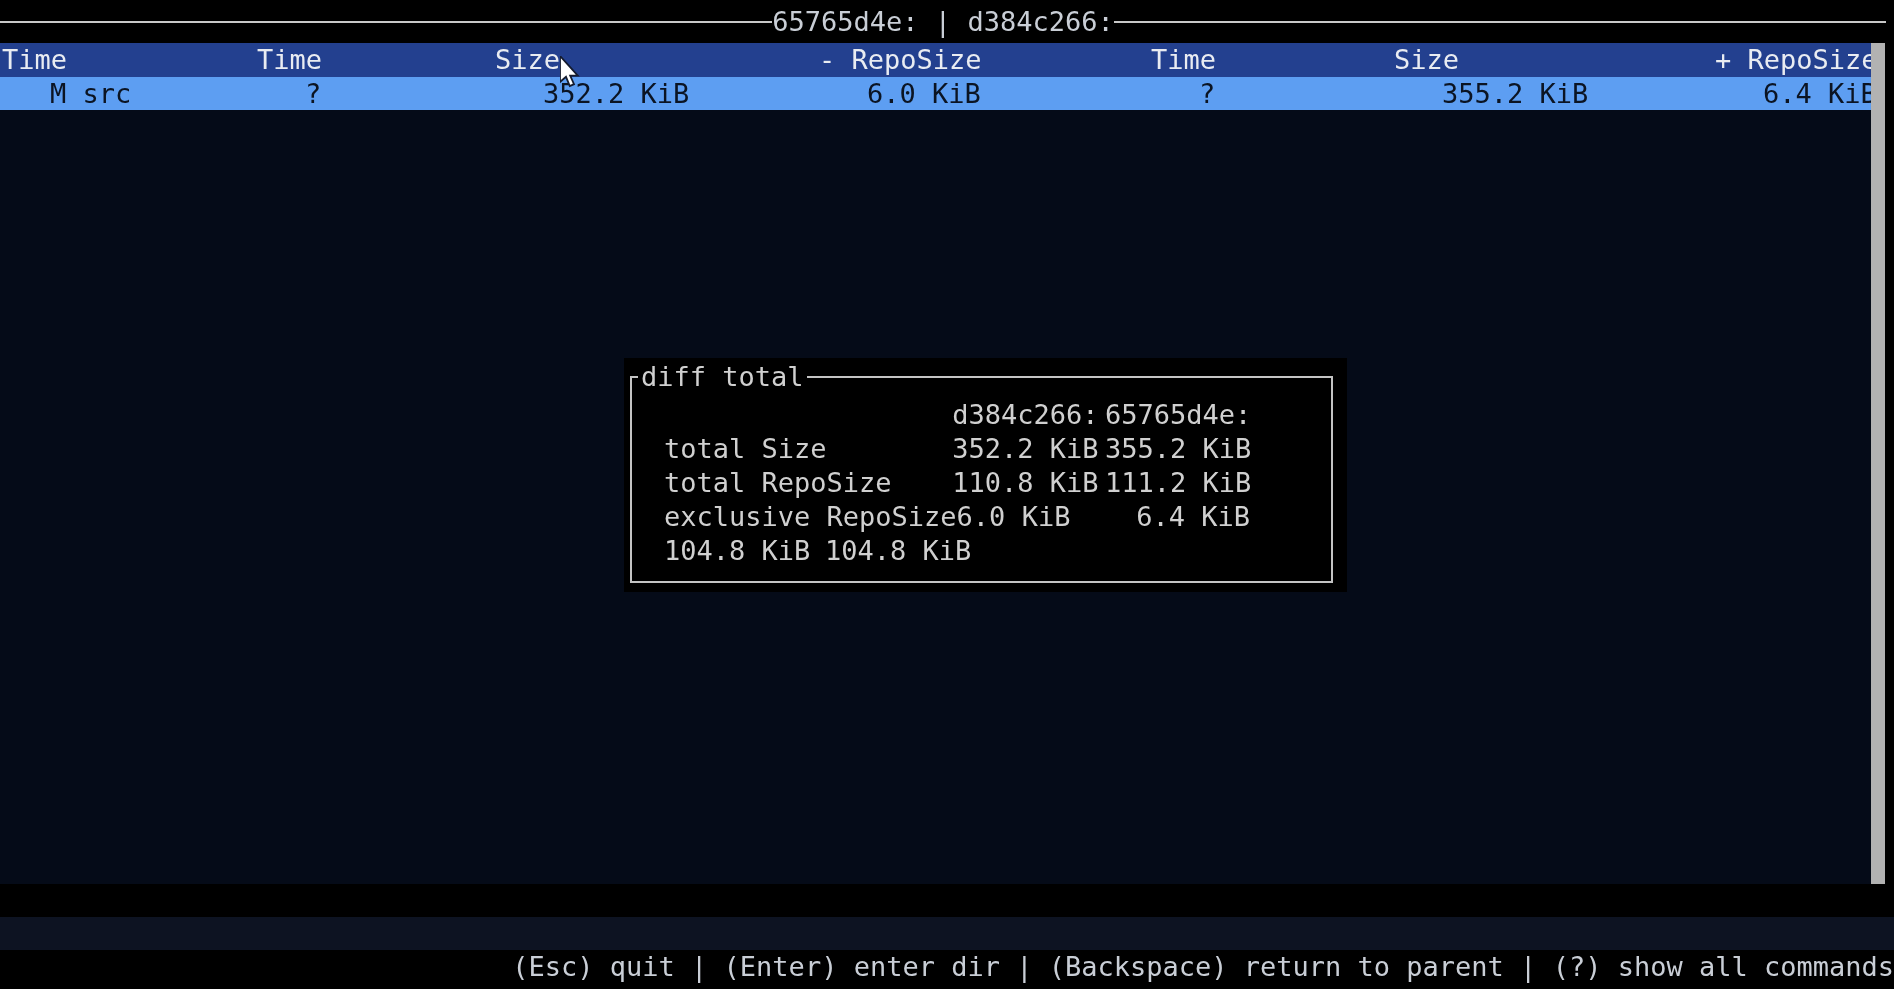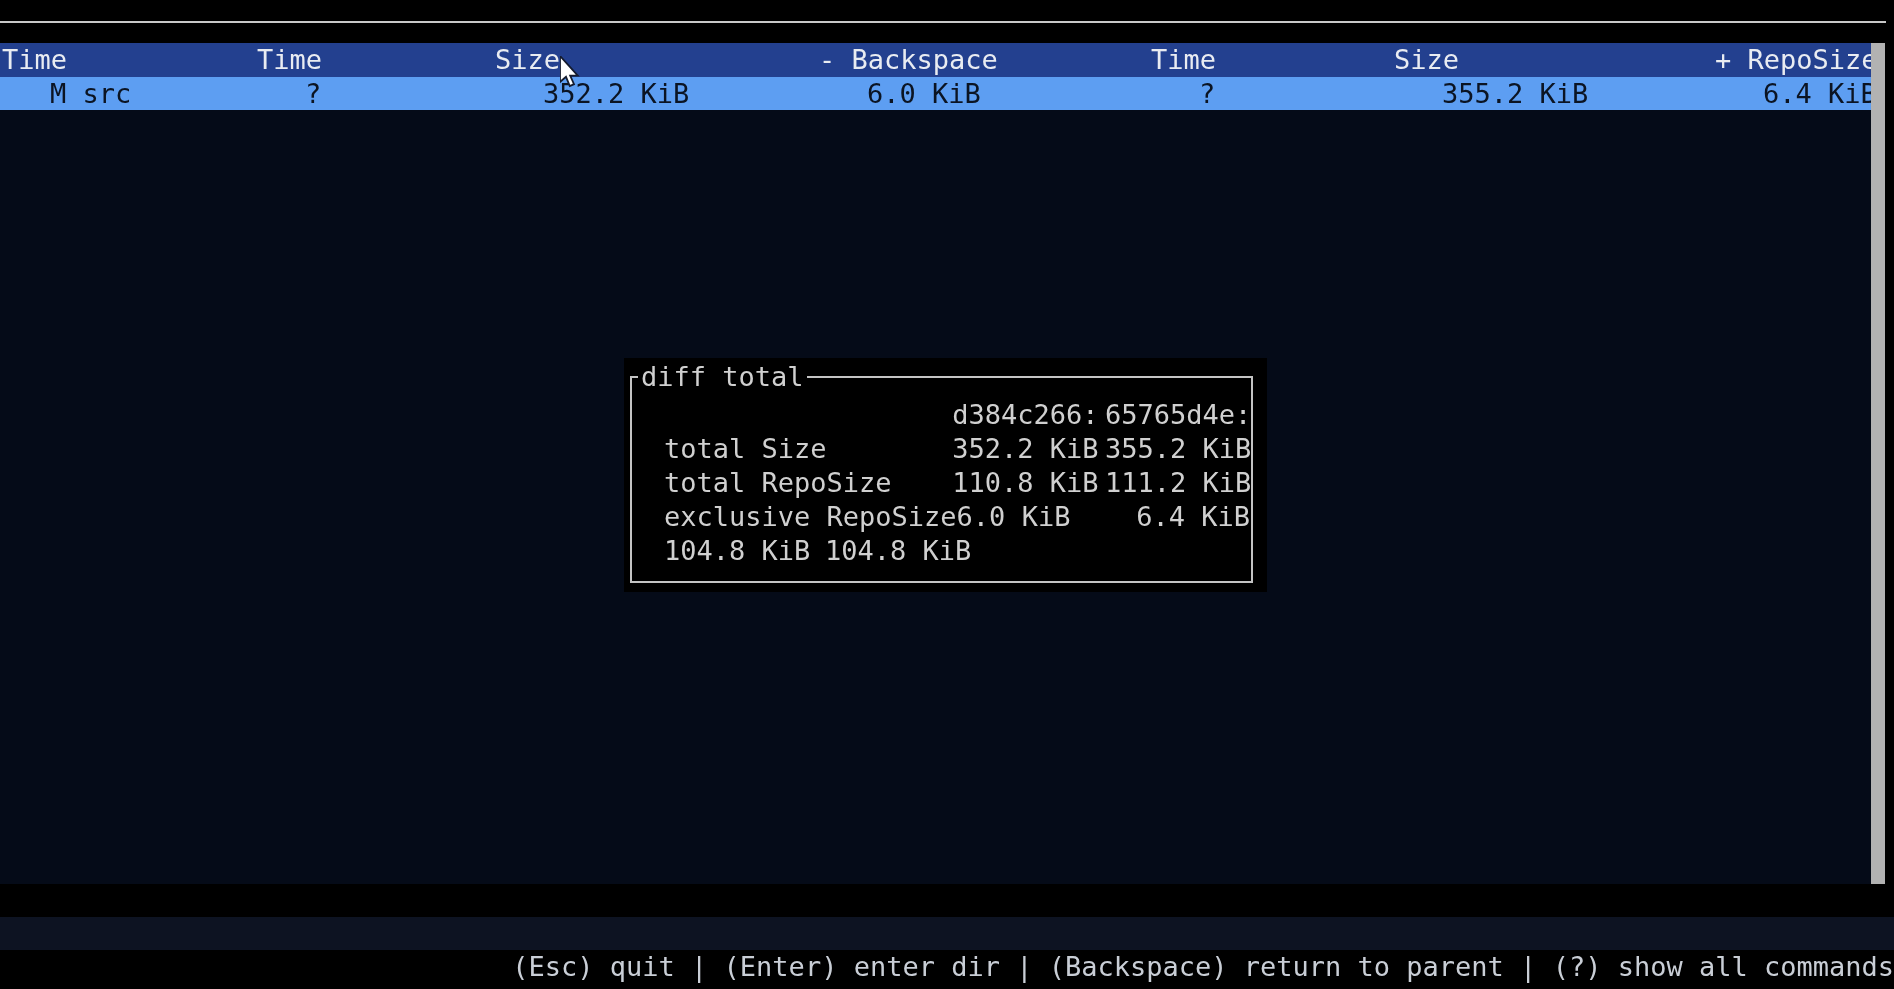--- a/index.html
+++ b/index.html
@@ -29,21 +29,21 @@
   }
   .data-row .cell{color:var(--selected-fg);margin-left:48px;}
   .cell{
     position:absolute;top:0;font-size:27px;line-height:33px;white-space:pre;
   }
   .scrollbar{
     position:absolute;left:1871px;top:43px;width:14px;height:841px;
     background:var(--scrollbar);
   }
   .dialog{
-    position:absolute;left:624px;top:358px;width:643px;height:234px;
+    position:absolute;left:624px;top:358px;width:723px;height:234px;
     background:#000;font-size:27px;color:var(--dialog-fg);
   }
   .dialog-border{
     position:absolute;left:6px;top:18px;right:14px;bottom:9px;
     border:2px solid var(--dialog-border);
   }
   .dialog-title{
     position:absolute;left:14px;top:19px;transform:translateY(-52%);
     background:#000;padding:0 3px;white-space:pre;
   }
@@ -66,30 +66,31 @@
   }
   .cursor{position:absolute;left:560px;top:56px;pointer-events:none;}
 </style>
 </head>
 <body>
 
 <div class="screen" style="--fg: #c9ced6; --line: #c8c8c8; --list-bg: #050b18; --header-bg: #23408f; --selected-bg: #5d9ef2; --selected-fg: #0b1423; --bar-bg: #0d1322; --dialog-fg: #d0d0d0; --dialog-border: #c4c4c4; --scrollbar: #b2b2b2;">
 
   <div class="titlebar">
     <span class="hline"></span>
+    <span>65765d4e: | d384c266:</span>
     <span class="hline"></span>
   </div>
 
   <div class="list-area"></div>
 
   <div class="header-row" id="header-row">
       <span class="cell" style="left: 2px;">Time</span>
       <span class="cell" style="left: 257px;">Time</span>
       <span class="cell" style="left: 495px;">Size</span>
-      <span class="cell" style="left: 819px;">- Backspace</span>
+      <span class="cell" style="left: 819px;">- RepoSize</span>
       <span class="cell" style="left: 1151px;">Time</span>
       <span class="cell" style="left: 1394px;">Size</span>
       <span class="cell" style="left: 1715px;">+ RepoSize</span>
     </div>
 
   <div class="data-row" id="data-row">
       <span class="cell" style="left: 2px;">M src</span>
       <span class="cell" style="left: 257px;">?</span>
       <span class="cell" style="left: 495px;">352.2 KiB</span>
       <span class="cell" style="left: 819px;">6.0 KiB</span>

